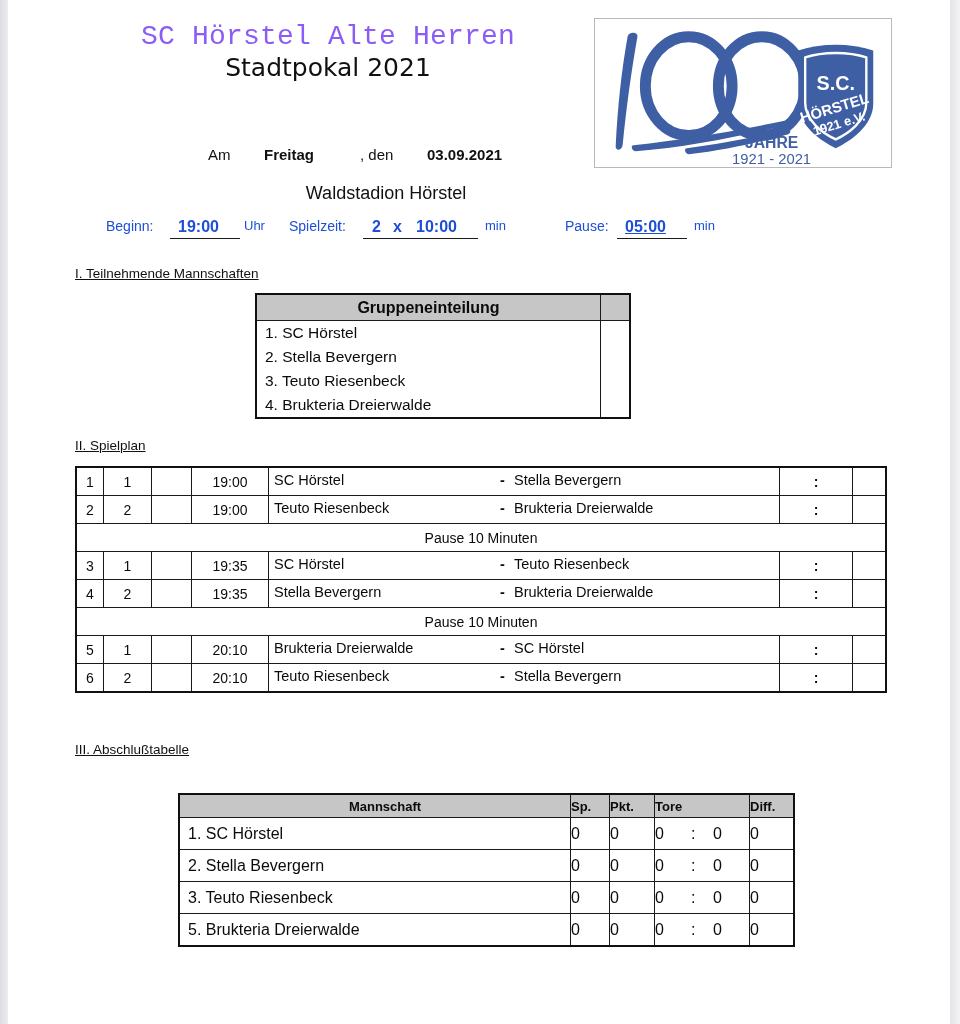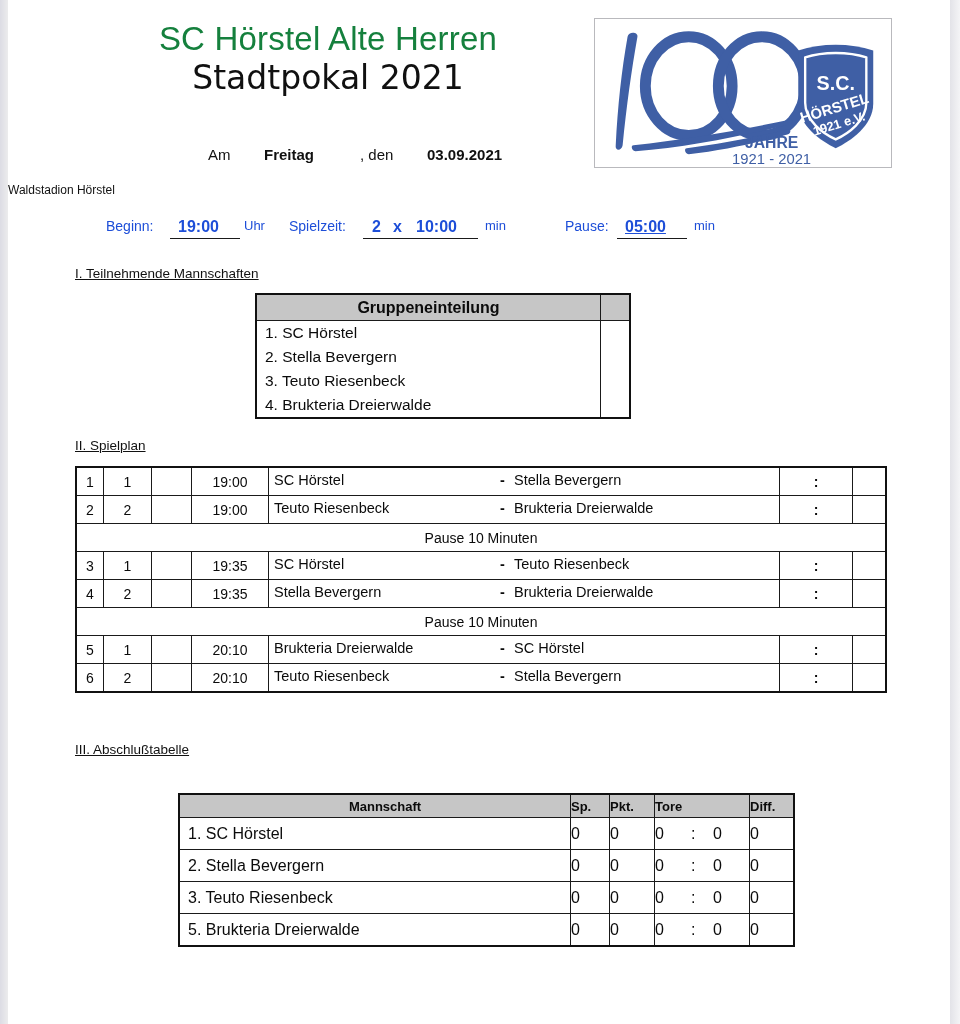--- a/index.html
+++ b/index.html
@@ -37,31 +37,31 @@
 
   
   .title-block {
     position: absolute;
     left: 70px;
     top: 22px;
     width: 500px;
     text-align: center;
   }
   .title-main {
-    font-family: Liberation Sans, sans-serif;
-    font-size: 33px;
+    font-family: Liberation Mono, monospace;
+    font-size: 28px;
     font-weight: 400;
-    color: #15803d;
+    color: #8b5cf6;
     letter-spacing: 0.2px;
     line-height: 1.05;
     white-space: nowrap;
   }
   .title-sub {
     font-family: "DejaVu Sans", sans-serif;
-    font-size: 33px;
+    font-size: 25px;
     font-weight: 400;
     color: #101010;
     margin-top: 4px;
     line-height: 1.05;
     white-space: nowrap;
   }
 
   
   .logo-box {
     position: absolute;
@@ -88,23 +88,24 @@
   .meta-date .val { font-weight: bold; }
   .m-am     { position:absolute; left:200px; top:0; }
   .m-day    { position:absolute; left:256px; top:0; }
   .m-den    { position:absolute; left:352px; top:0; }
   .m-date   { position:absolute; left:419px; top:0; }
 
   .meta-venue {
     position: absolute;
     left: 0; top: 183px;
     width: 700px;
-    text-align: left;
-    font-size: 12px;
+    text-align: center;
+    font-size: 18px;
     color: #111;
+    padding-left: 28px;
   }
 
   .meta-times {
     position: absolute;
     left: 0px;
     top: 218px;
     width: 760px;
     height: 26px;
     font-size: 14px;
     color: #1d4ed8;

